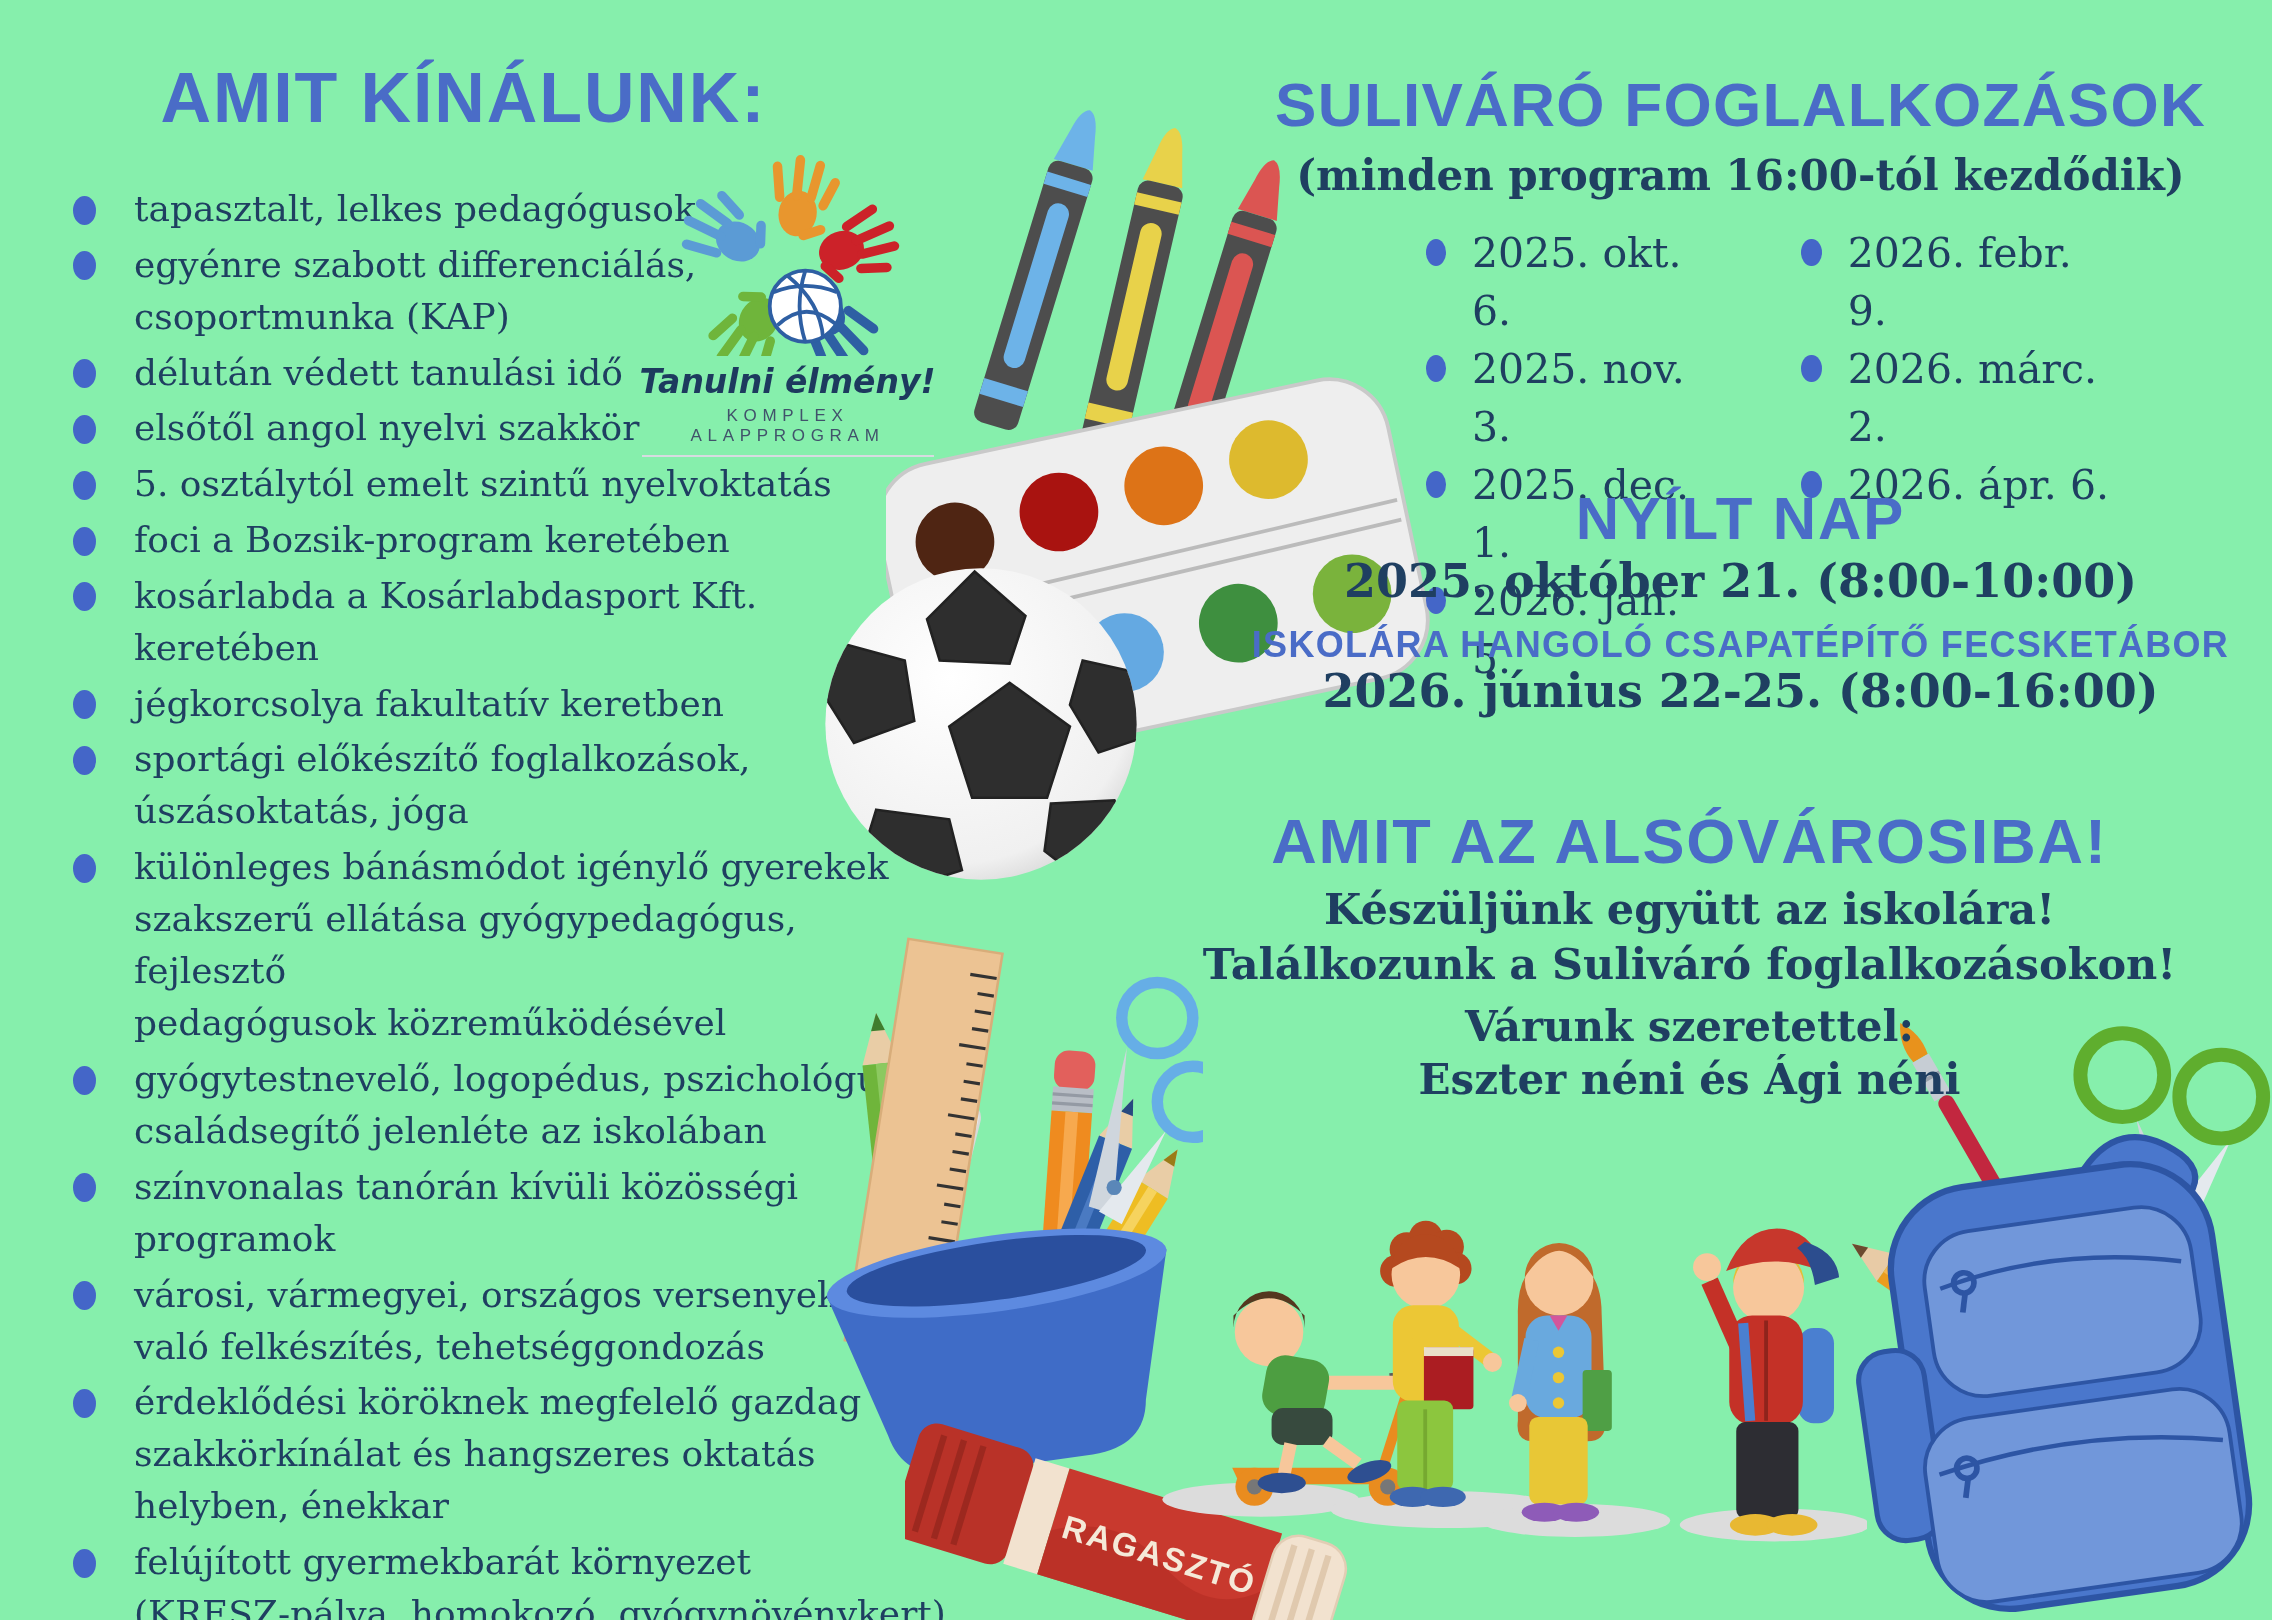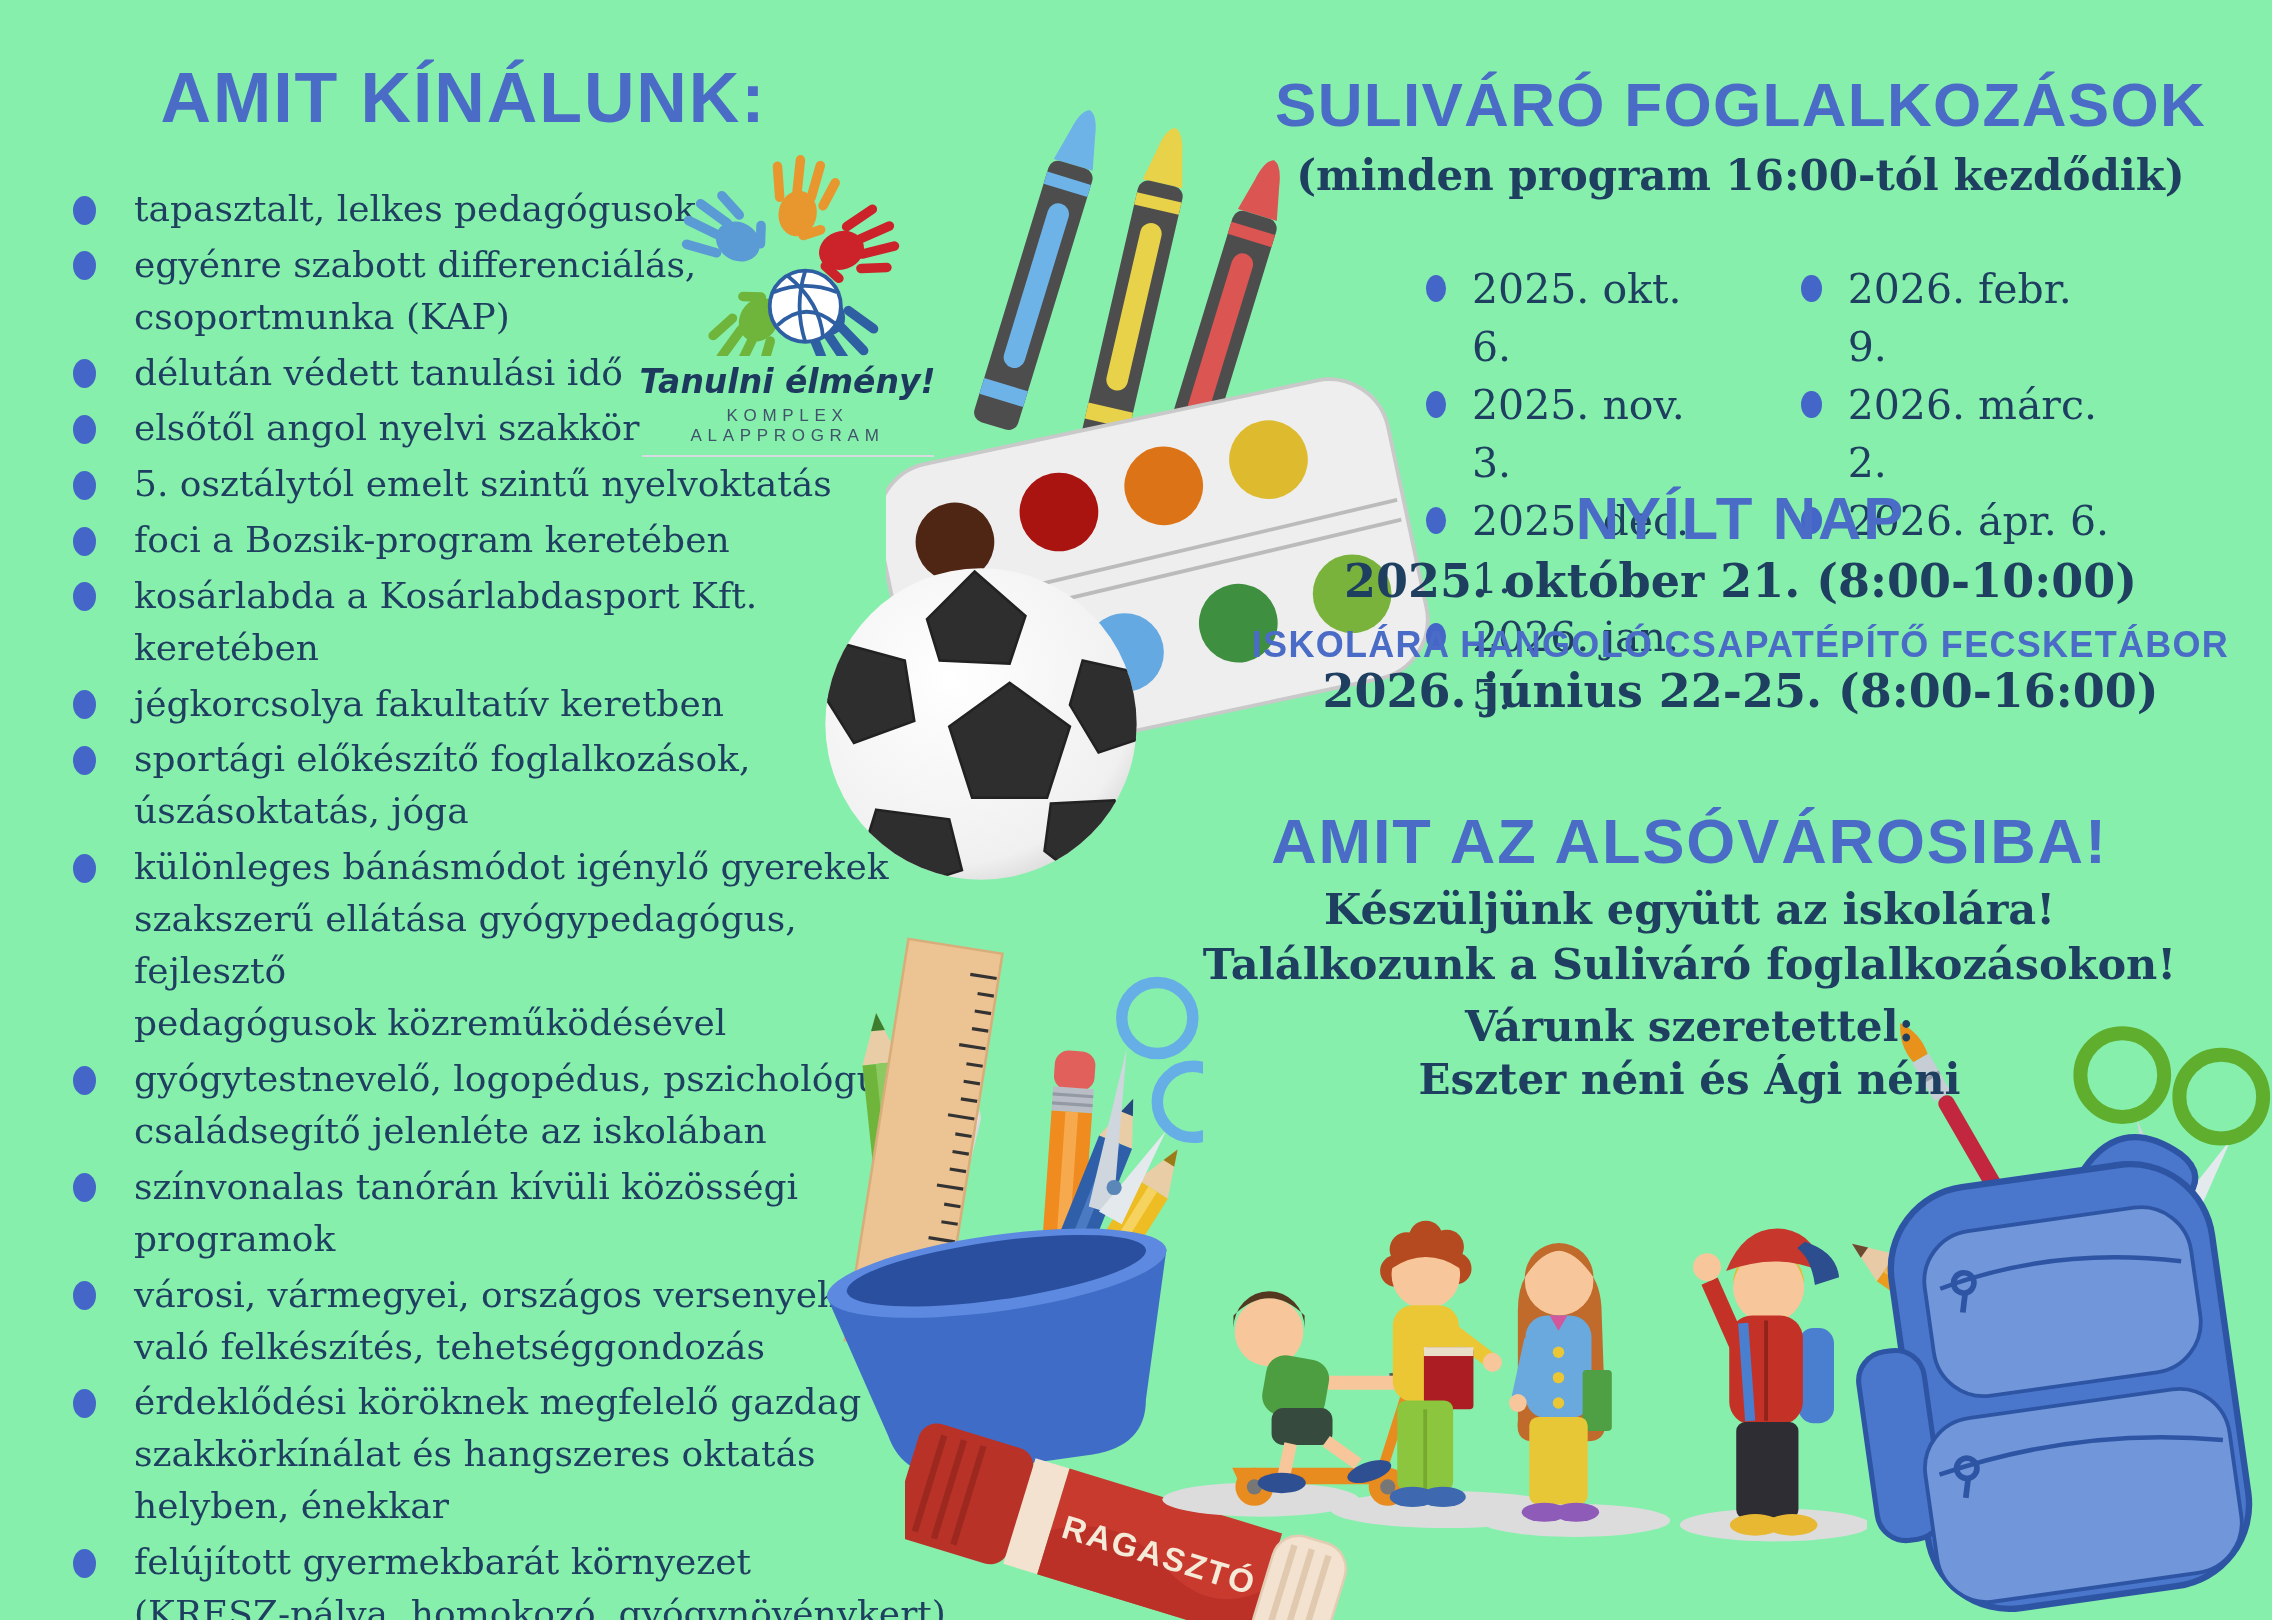--- a/index.html
+++ b/index.html
@@ -20,21 +20,21 @@
   .logo{left:635px;top:146px;width:305px;height:279px;text-align:center;}
   .logo-line1{font-family:"DejaVu Sans",sans-serif;font-style:italic;font-weight:bold;
               font-size:33px;color:#1d3a5e;margin-top:6px;}
   .logo-line2{font-family:"Liberation Sans",sans-serif;font-size:17px;letter-spacing:5.7px;
               color:#41526b;margin-top:5.1px;}
   .logo-rule{width:292px;height:1.9px;background:#d7dbe0;margin:9px auto 0;}
   
   .rc{left:1245px;width:991px;text-align:center;}
   .suli-title{top:69px;font-size:62px;letter-spacing:1.3px;}
   .suli-sub{top:151px;font-size:42px;}
-  .dates{left:1422px;top:224px;width:698px;display:flex;gap:83px;justify-content:center;margin-top:36px;}
+  .dates{left:1422px;top:224px;width:698px;display:flex;gap:83px;justify-content:center;}
   .dates ul{list-style:none;margin:0;padding:0;text-align:left;}
   .dates li{position:relative;padding-left:50px;font-size:41px;line-height:58px;color:#1f3f61;}
   .dates li::before{content:'';position:absolute;left:3.8px;top:15.2px;width:20.3px;height:27px;
               background:#4466c8;border-radius:50%;}
   .nyilt-title{top:484px;font-size:60px;}
   .nyilt-date{top:554px;font-size:46px;font-weight:bold;}
   .camp-title{top:624px;font-size:36px;letter-spacing:1.3px;}
   .camp-date{top:664px;font-size:46px;font-weight:bold;}
   .cta{left:1194px;width:991px;text-align:center;}
   .cta-title{top:805px;font-size:63px;}

